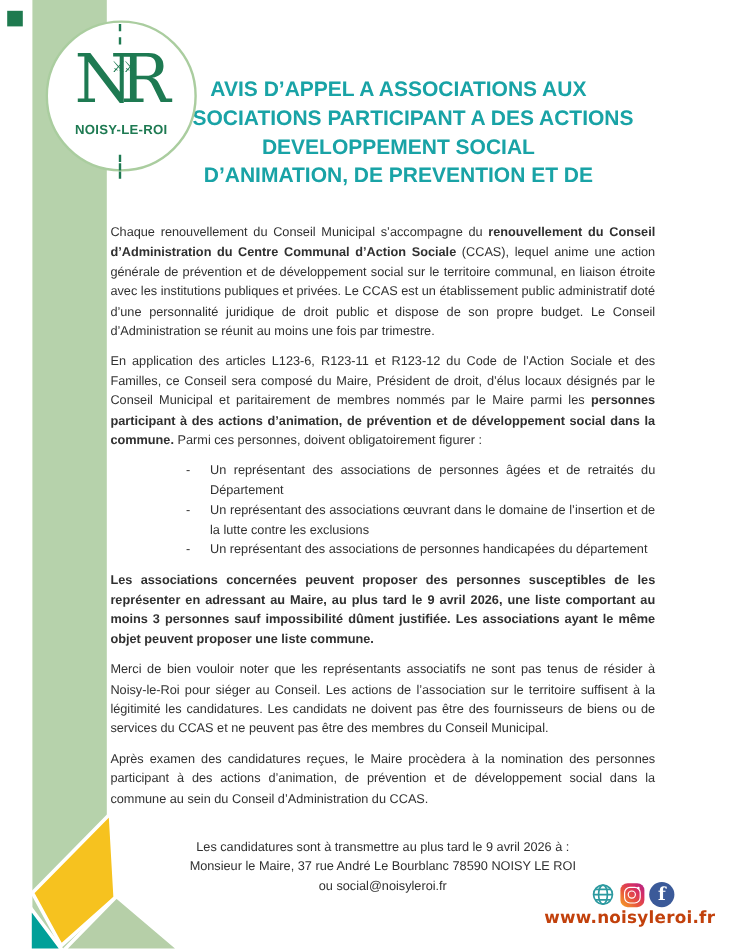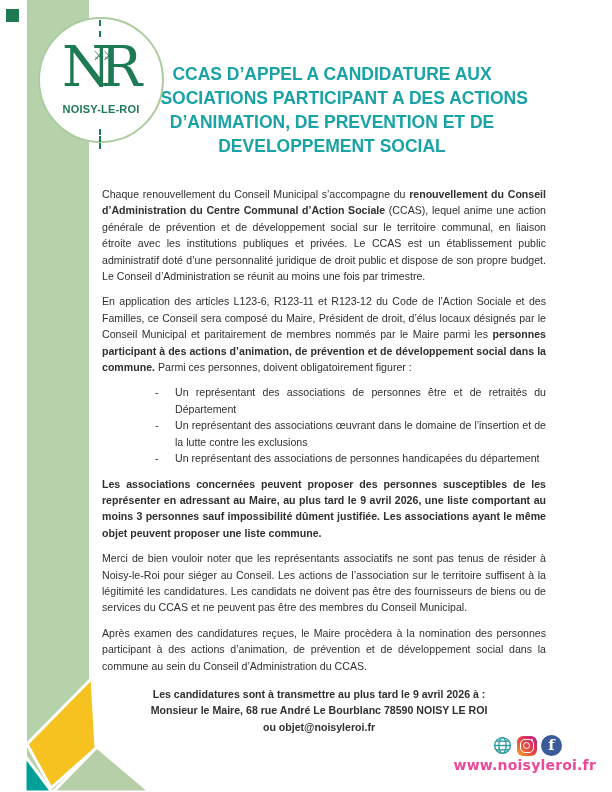--- a/index.html
+++ b/index.html
@@ -22,83 +22,83 @@
   .logo-dash-top{position:absolute;left:59px;top:1px;height:17px;border-left:2px dashed #1e7a52;}
   .logo-dash-bottom{position:absolute;left:59px;bottom:-8px;height:20px;border-left:2px dashed #1e7a52;}
 
   
   .title{position:absolute;left:116px;top:62px;width:432px;text-align:center;
          color:#19a3a6;font-weight:bold;font-size:17.5px;line-height:24px;z-index:2;}
 
   
   .content{position:absolute;left:92px;top:186px;width:454px;font-size:10.6px;
            line-height:16.4px;text-align:justify;z-index:2;}
-  .content p{margin:0 0 9px 10px;}
+  .content p{margin:0 0 9px 0;}
   .content ul{list-style:none;margin:0 0 9px 0;padding:0 0 0 83px;}
   .content li{position:relative;text-align:justify;}
   .content li::before{content:"-";position:absolute;left:-20px;}
   .bold-para{font-weight:normal;}
-  .closing{text-align:center;margin-top:12px;font-weight:bold;}
+  .closing{text-align:center;margin-top:24px;}
 
   
   .shapes{position:absolute;left:0;top:640px;z-index:2;}
 
   
   .social{position:absolute;left:492px;top:735px;display:flex;align-items:center;gap:4px;z-index:3;}
   .icon-globe{width:21px;height:21px;display:block;}
   .icon-ig{position:relative;width:20px;height:20px;border-radius:6px;
            background:linear-gradient(45deg,#f5a623 0%,#e8553d 40%,#d62e63 70%,#b02489 100%);}
   .icon-ig .frame{position:absolute;left:3px;top:3px;right:3px;bottom:3px;border:1.6px solid #fff;border-radius:5px;}
   .icon-ig .lens{position:absolute;left:6.2px;top:6.2px;width:5px;height:5px;border:1.6px solid #fff;border-radius:50%;}
   .icon-ig .dot{position:absolute;right:3.6px;top:3.4px;width:2px;height:2px;background:#fff;border-radius:50%;}
   .icon-fb{width:21px;height:21px;border-radius:50%;background:#3b5a99;color:#fff;
            font:bold 15px/21px "DejaVu Serif",serif;text-align:center;}
   .website{position:absolute;left:430px;top:757px;width:166px;text-align:right;
            font-family:"DejaVu Sans",sans-serif;font-weight:bold;font-size:14px;
-           letter-spacing:.2px;color:#ec4899;z-index:3;cursor:pointer;}
+           letter-spacing:.2px;color:#c2410c;z-index:3;cursor:pointer;}
 </style>
 </head>
 <body>
 
 <div id="page">
 
   <div class="leftbar"></div>
   <div class="corner-square"></div>
 
   <div class="logo">
     <span class="logo-dash-top"></span>
     <span class="logo-n">N</span>
     <span class="logo-r">R</span>
     <span class="logo-keys">⚔⚔</span>
     <div class="logo-city">NOISY-LE-ROI</div>
     <span class="logo-dash-bottom"></span>
   </div>
 
   <div class="title">
-    <div>CCAS D’APPEL A CANDIDATURE AUX</div>
+    <div>AVIS D’APPEL A ASSOCIATIONS AUX</div>
     <div>ASSOCIATIONS PARTICIPANT A DES ACTIONS</div>
+    <div>DEVELOPPEMENT SOCIAL</div>
     <div>D’ANIMATION, DE PREVENTION ET DE</div>
-    <div>DEVELOPPEMENT SOCIAL</div>
   </div>
 
   <div class="content">
     <p><span>Chaque renouvellement du Conseil Municipal s’accompagne du </span><b>renouvellement du Conseil d’Administration du Centre Communal d’Action Sociale</b><span> (CCAS), lequel anime une action générale de prévention et de développement social sur le territoire communal, en liaison étroite avec les institutions publiques et privées. Le CCAS est un établissement public administratif doté d’une personnalité juridique de droit public et dispose de son propre budget. Le Conseil d’Administration se réunit au moins une fois par trimestre.</span></p>
     <p><span>En application des articles L123-6, R123-11 et R123-12 du Code de l’Action Sociale et des Familles, ce Conseil sera composé du Maire, Président de droit, d’élus locaux désignés par le Conseil Municipal et paritairement de membres nommés par le Maire parmi les </span><b>personnes participant à des actions d’animation, de prévention et de développement social dans la commune.</b><span> Parmi ces personnes, doivent obligatoirement figurer :</span></p>
     <ul>
-      <li>Un représentant des associations de personnes être et de retraités du Département</li>
+      <li>Un représentant des associations de personnes âgées et de retraités du Département</li>
       <li>Un représentant des associations œuvrant dans le domaine de l’insertion et de la lutte contre les exclusions</li>
       <li>Un représentant des associations de personnes handicapées du département</li>
     </ul>
     <p class="bold-para"><b>Les associations concernées peuvent proposer des personnes susceptibles de les représenter en adressant au Maire, au plus tard le 9 avril 2026, une liste comportant au moins 3 personnes sauf impossibilité dûment justifiée. Les associations ayant le même objet peuvent proposer une liste commune.</b></p>
     <p><span>Merci de bien vouloir noter que les représentants associatifs ne sont pas tenus de résider à Noisy-le-Roi pour siéger au Conseil. Les actions de l’association sur le territoire suffisent à la légitimité les candidatures.  Les candidats ne doivent pas être des fournisseurs de biens ou de services du CCAS et ne peuvent pas être des membres du Conseil Municipal.</span></p>
     <p><span>Après examen des candidatures reçues, le Maire procèdera à la nomination des personnes participant à des actions d’animation, de prévention et de développement social dans la commune au sein du Conseil d’Administration du CCAS.</span></p>
     <div class="closing">
       <div>Les candidatures sont à transmettre au plus tard le 9 avril 2026 à :</div>
-      <div>Monsieur le Maire, 68 rue André Le Bourblanc 78590 NOISY LE ROI</div>
-      <div>ou objet@noisyleroi.fr</div>
+      <div>Monsieur le Maire, 37 rue André Le Bourblanc 78590 NOISY LE ROI</div>
+      <div>ou social@noisyleroi.fr</div>
     </div>
   </div>
 
   <svg class="shapes" width="160" height="152" viewBox="0 0 160 152">
     <polygon points="92,38 27,104 51,148 96,108" fill="#f6c21f" stroke="#fff" stroke-width="3"></polygon>
     <polygon points="25,116 25,152 52,152" fill="#00a099" stroke="#fff" stroke-width="3"></polygon>
     <polygon points="53,152 97,107 150,152" fill="#b6cfa8" stroke="#fff" stroke-width="3"></polygon>
   </svg>
 
   <div class="social">

